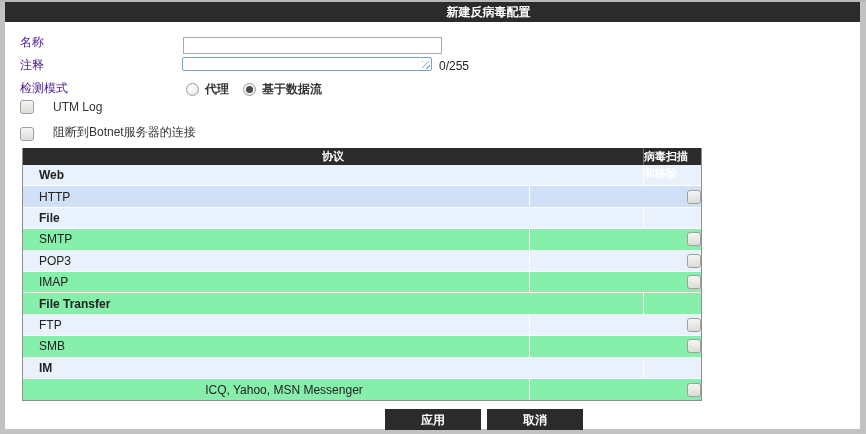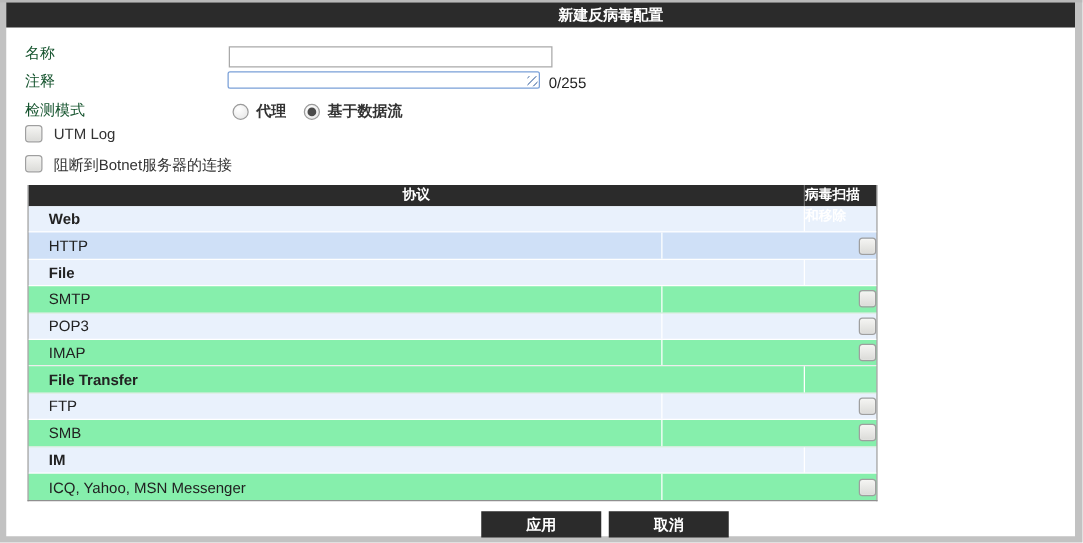--- a/index.html
+++ b/index.html
@@ -8,21 +8,21 @@
     background:#c2c2c2;
     font-family:"Liberation Sans","DejaVu Sans",sans-serif;
     font-size:12px;color:#333;
   }
   .panel{position:absolute;left:5px;top:2px;width:855px;height:427px;background:#ffffff;}
   .titlebar{
     position:absolute;left:5px;top:2px;width:855px;height:20px;background:#2b2b2b;
     color:#ffffff;font-weight:bold;font-size:12px;line-height:20px;text-align:center;
   }
   .titlebar span{display:inline-block;transform:translateX(56px);}
-  .flabel{position:absolute;left:20px;color:#14532d;}
+  .flabel{position:absolute;left:20px;color:#4c1d95;}
   .txt-input{
     position:absolute;left:183px;top:37px;width:253px;height:15px;
     border:1px solid #a9a9a9;background:#fff;font-size:12px;padding:0 2px;outline:none;
   }
   .comment-wrap{position:absolute;left:182px;top:57px;width:250px;height:14px;}
   .comment-input{
     width:100%;height:100%;box-sizing:border-box;border:1px solid #7aa0d8;border-radius:2px;
     background:#fff;resize:none;font-size:11px;padding:0 2px;outline:none;overflow:hidden;
   }
   .grip{
@@ -36,30 +36,30 @@
     background:radial-gradient(circle at 35% 30%,#ffffff,#e4e4e4);display:inline-block;position:relative;
   }
   .radio.selected::after{
     content:"";position:absolute;left:2px;top:2px;width:7px;height:7px;border-radius:50%;background:#4a4a4a;
   }
   .radio-label{margin-right:8px;color:#333;font-weight:bold;}
   .cb{
     width:12px;height:12px;border:1px solid #9f9f9f;border-radius:3px;display:inline-block;
     background:linear-gradient(#f5f5f3,#dbdbd8);box-shadow:inset 0 0 1px #fff;flex:none;
   }
-  .opt-row{position:absolute;left:20px;display:flex;align-items:flex-start;gap:9px;}
+  .opt-row{position:absolute;left:20px;display:flex;align-items:flex-end;gap:19px;}
   .table{
     position:absolute;left:22px;top:148px;width:680px;
     border:1px solid #8f8f8f;border-top:none;box-sizing:border-box;
   }
   .thead{display:flex;height:17px;background:#2b2b2b;color:#fff;font-weight:bold;font-size:11px;}
   .th1{width:620px;text-align:center;line-height:17px;border-right:1px solid #6a6a6a;}
   .th2{flex:1;line-height:17px;padding-right:6px;}
   .trow{display:flex;height:21.4px;align-items:center;border-bottom:1px solid #ededed;box-sizing:border-box;}
-  .trow:last-child{border-bottom:none;}
+  .trow:last-child{border-bottom:none;text-align:center;}
   .bg-blue{background:#e9f1fc;border-bottom-color:#ffffff;}
   .bg-hl{background:#cfe0f7;border-bottom-color:#ffffff;}
   .bg-white{background:#86efac;}
   .cell-protocol{width:620px;padding-left:16px;box-sizing:border-box;color:#222;}
   .trow.group .cell-protocol{font-weight:bold;}
   .cell-action{flex:1;display:flex;align-items:center;border-left:1px solid #ffffff;height:100%;}
   .cell-action .cb{margin-left:157px;}
   .btn-bar{position:absolute;left:385px;top:409px;display:flex;gap:6px;}
   .btn{
     width:96px;height:21px;background:#2b2b2b;color:#fff;border:none;

